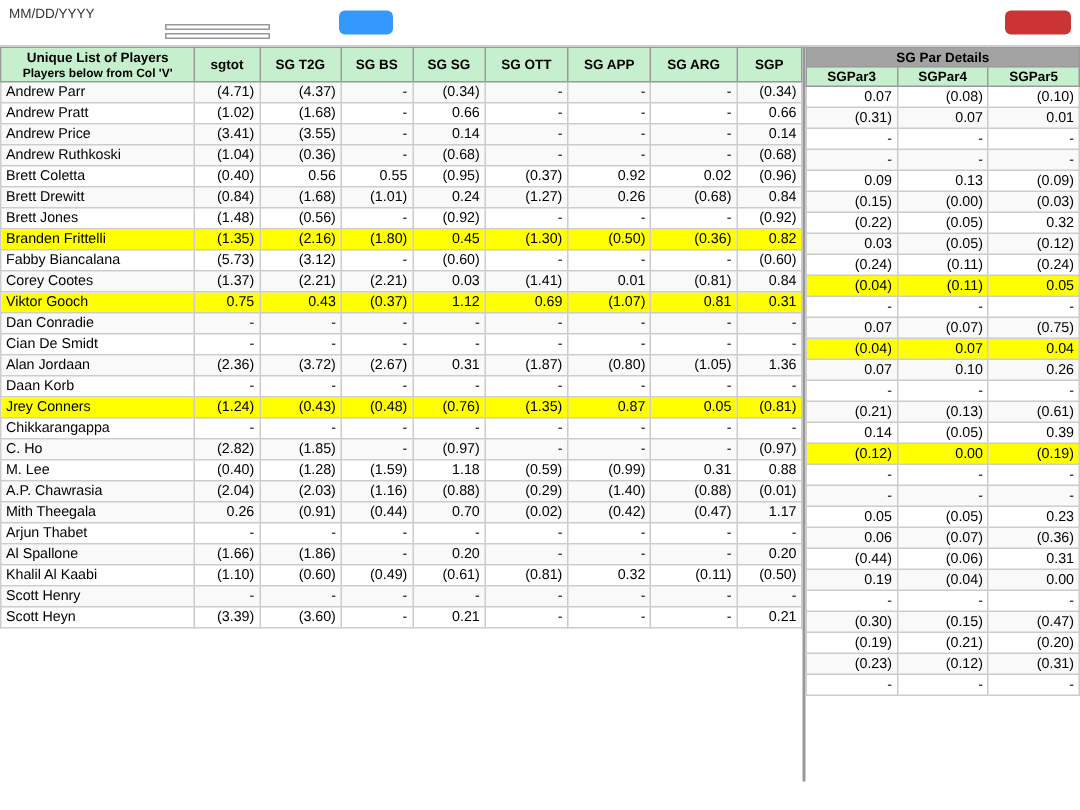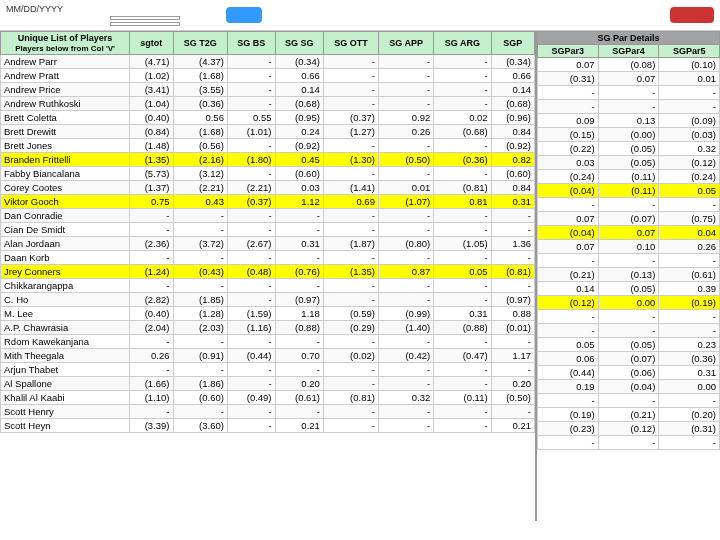--- a/index.html
+++ b/index.html
@@ -391,31 +391,20 @@
             <td class="col-player">A.P. Chawrasia</td>
             <td>(2.04)</td>
             <td>(2.03)</td>
             <td>(1.16)</td>
             <td>(0.88)</td>
             <td>(0.29)</td>
             <td>(1.40)</td>
             <td>(0.88)</td>
             <td>(0.01)</td>
           </tr>
-          <tr class="row-even">
-            <td class="col-player">Rdom Kawekanjana</td>
-            <td>-</td>
-            <td>-</td>
-            <td>-</td>
-            <td>-</td>
-            <td>-</td>
-            <td>-</td>
-            <td>-</td>
-            <td>-</td>
-          </tr>
           <tr class="row-odd">
             <td class="col-player">Mith Theegala</td>
             <td>0.26</td>
             <td>(0.91)</td>
             <td>(0.44)</td>
             <td>0.70</td>
             <td>(0.02)</td>
             <td>(0.42)</td>
             <td>(0.47)</td>
             <td>1.17</td>
@@ -610,20 +599,25 @@
           <tr class="row-odd">
             <td>0.19</td>
             <td>(0.04)</td>
             <td>0.00</td>
           </tr>
           <tr class="row-even">
             <td>-</td>
             <td>-</td>
             <td>-</td>
           </tr>
+          <tr class="row-odd">
+            <td>(0.30)</td>
+            <td>(0.15)</td>
+            <td>(0.47)</td>
+          </tr>
           <tr class="row-even">
             <td>(0.19)</td>
             <td>(0.21)</td>
             <td>(0.20)</td>
           </tr>
           <tr class="row-odd">
             <td>(0.23)</td>
             <td>(0.12)</td>
             <td>(0.31)</td>
           </tr>

